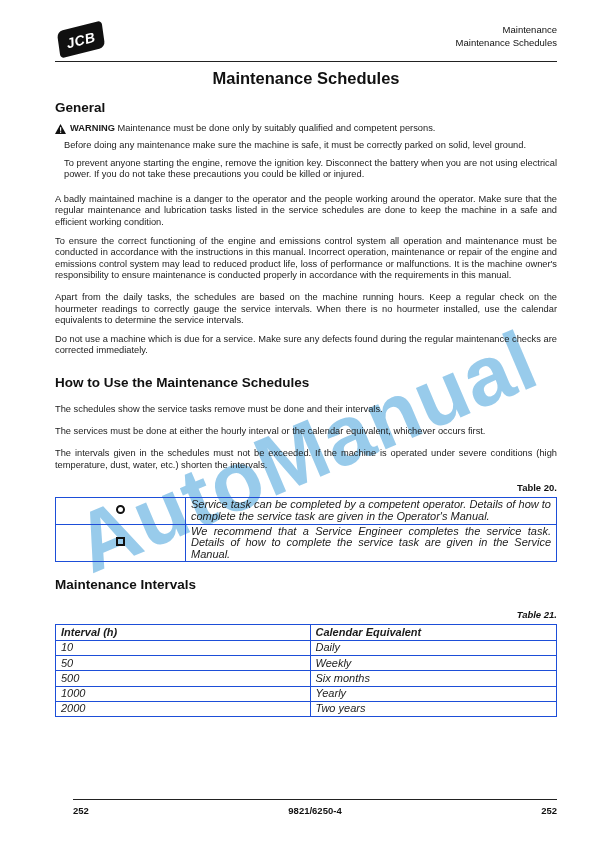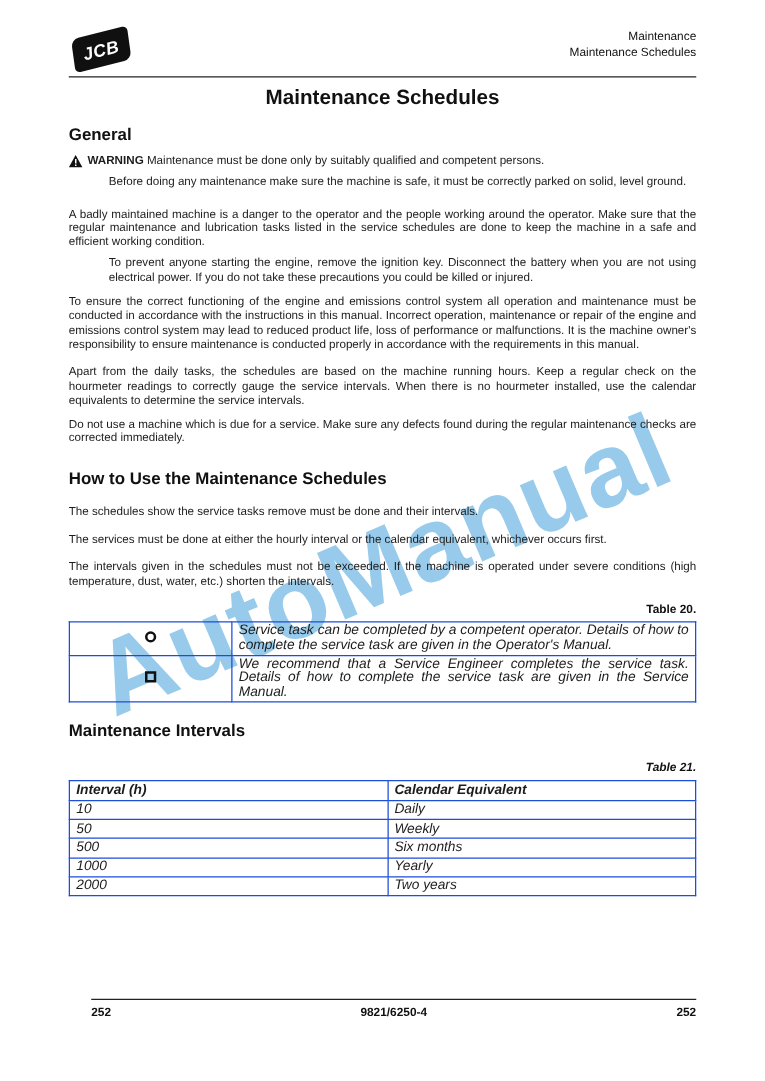--- a/index.html
+++ b/index.html
@@ -98,21 +98,21 @@
   
   .warning-line {
     display: flex;
     align-items: center;
     margin-top: 8px;
     font-size: 9.3px;
     line-height: 11.3px;
   }
   .warn-icon { width: 15px; flex: 0 0 15px; padding-top: 0.5px; }
   .warn-icon svg { display: block; }
-  .warning-sub { margin-left: 32px; }
+  .warning-sub { margin-left: 9px; }
 
   
   .tcaption {
     text-align: right;
     font-size: 9.5px;
     font-weight: bold;
     color: #111;
   }
   .cap20 { margin-top: 11px; }
   .cap21 { margin-top: 17px; font-style: italic; }
@@ -182,23 +182,23 @@
       <span class="warn-icon">
         <svg width="11" height="10" viewBox="0 0 11 10">
           <polygon points="5.5,0 11,10 0,10" fill="#111"></polygon>
           <rect x="5" y="3.2" width="1.2" height="3.6" fill="#fff"></rect>
           <rect x="5" y="7.6" width="1.2" height="1.2" fill="#fff"></rect>
         </svg>
       </span>
       <span><b>WARNING</b>&nbsp;<span>Maintenance must be done only by suitably qualified and competent persons.</span></span>
     </div>
     <div class="p warning-sub mt-sm">Before doing any maintenance make sure the machine is safe, it must be correctly parked on solid, level ground.</div>
+    <div class="p warning-sub mt-sm">To prevent anyone starting the engine, remove the ignition key. Disconnect the battery when you are not using electrical power. If you do not take these precautions you could be killed or injured.</div>
+
     <div class="p mt-lg">A badly maintained machine is a danger to the operator and the people working around the operator. Make sure that the regular maintenance and lubrication tasks listed in the service schedules are done to keep the machine in a safe and efficient working condition.</div>
-
-    <div class="p warning-sub mt-sm">To prevent anyone starting the engine, remove the ignition key. Disconnect the battery when you are not using electrical power. If you do not take these precautions you could be killed or injured.</div>
     <div class="p">To ensure the correct functioning of the engine and emissions control system all operation and maintenance must be conducted in accordance with the instructions in this manual. Incorrect operation, maintenance or repair of the engine and emissions control system may lead to reduced product life, loss of performance or malfunctions. It is the machine owner's responsibility to ensure maintenance is conducted properly in accordance with the requirements in this manual.</div>
     <div class="p mt-md">Apart from the daily tasks, the schedules are based on the machine running hours. Keep a regular check on the hourmeter readings to correctly gauge the service intervals. When there is no hourmeter installed, use the calendar equivalents to determine the service intervals.</div>
     <div class="p">Do not use a machine which is due for a service. Make sure any defects found during the regular maintenance checks are corrected immediately.</div>
 
     <div class="h2" style="margin-top:18px;">How to Use the Maintenance Schedules</div>
 
     <div class="p mt-lg">The schedules show the service tasks remove must be done and their intervals.</div>
     <div class="p mt-md">The services must be done at either the hourly interval or the calendar equivalent, whichever occurs first.</div>
     <div class="p mt-md">The intervals given in the schedules must not be exceeded. If the machine is operated under severe conditions (high temperature, dust, water, etc.) shorten the intervals.</div>
 

